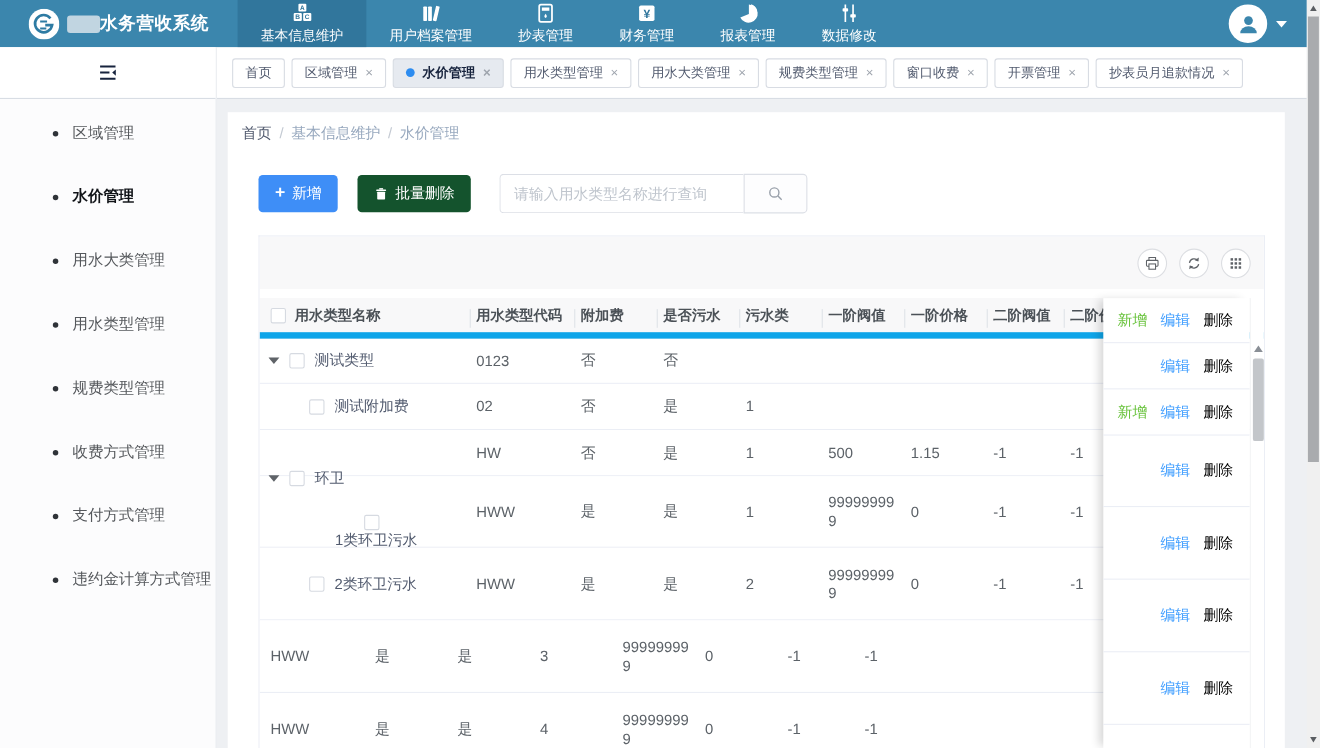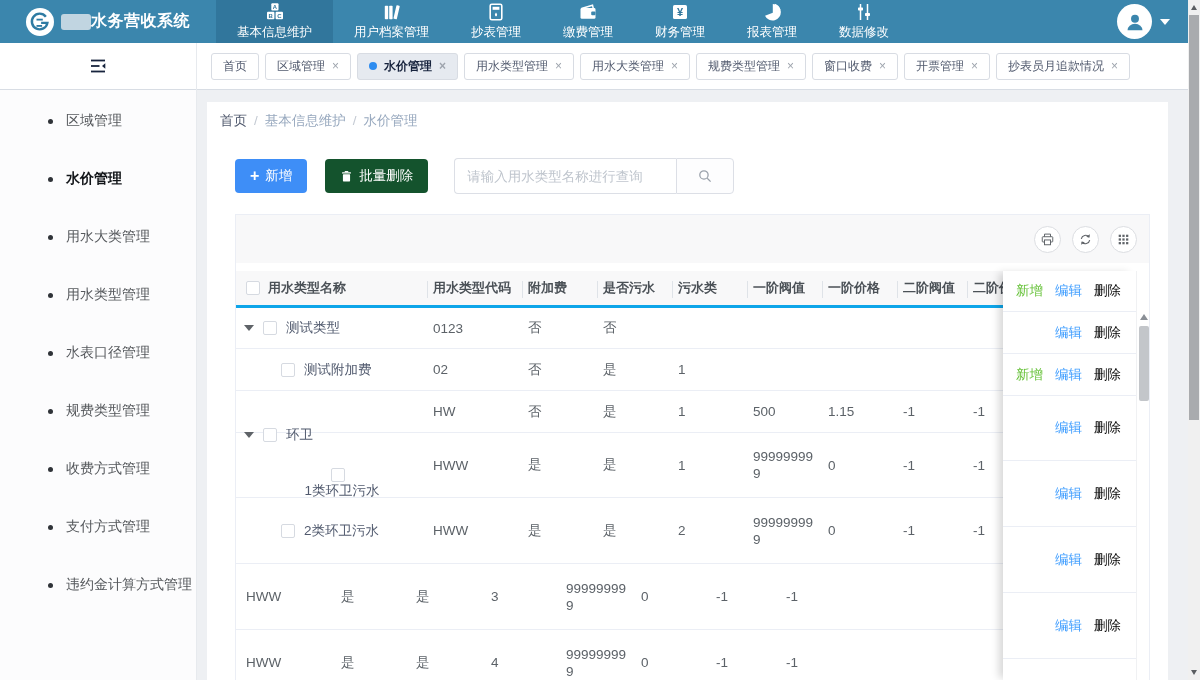--- a/index.html
+++ b/index.html
@@ -56,21 +56,21 @@
   .search-input::placeholder { color:#bfc5cd; }
   .search-btn { width:58px; height:36px; border:1px solid #dcdfe6; border-radius:0 4px 4px 0; background:#fdfdfe; display:flex; align-items:center; justify-content:center; cursor:pointer; }
   .search-btn svg { width:16px; height:16px; }
 
   
   .card { position:absolute; left:28px; top:112px; width:915px; height:466px; border:1px solid #ebeef5; border-bottom:none; overflow:hidden; background:#fff; }
   .card-strip { height:48px; background:#f8f8f9; display:flex; align-items:center; justify-content:flex-end; gap:11px; padding-right:12px; }
   .circ-btn { width:27px; height:27px; border-radius:50%; border:1px solid #dcdee2; background:#fff; display:flex; align-items:center; justify-content:center; cursor:pointer; }
   .circ-btn svg { width:15px; height:15px; }
   .card-gap { height:8px; background:#fff; }
-  .thead { height:37px; background:#f8f8f9; display:flex; align-items:center; padding-left:8px; font-size:13px; font-weight:bold; color:#4b5157; border-bottom:3px solid #0ea5e9; }
+  .thead { height:37px; background:#f8f8f9; display:flex; align-items:center; padding-left:8px; font-size:13px; font-weight:bold; color:#4b5157; border-bottom:6px solid #0ea5e9; }
   .th { display:flex; align-items:center; padding-left:2px; position:relative; height:100%; }
   .th:not(:first-child):before { content:""; position:absolute; left:-4px; top:10px; height:17px; width:1px; background:#dfe3e8; }
   .trow { display:flex; align-items:center; padding-left:8px; border-bottom:1px solid #ebeef5; font-size:13.5px; color:#5c6268; background:#fff; }
   .cell { padding-left:2px; overflow:hidden; }
   .cell-sel { display:flex; align-items:center; padding-left:0; }
   .cb { width:14px; height:14px; border:1px solid #d6dae1; border-radius:2px; background:#fff; flex:0 0 14px; cursor:pointer; }
   .tree-arrow { width:0; height:0; border-left:5px solid transparent; border-right:5px solid transparent; border-top:6px solid #5f6368; margin-right:9px; cursor:pointer; }
   .tree-spacer { width:37px; flex:0 0 37px; }
   .row-label { margin-left:9px; color:#515a6e; white-space:nowrap; }
   .wrapnum { display:inline-block; width:66px; word-break:break-all; line-height:17px; }
@@ -142,30 +142,20 @@
               <rect x="4.2" y="2.2" width="11.6" height="15.6" rx="1.6" fill="none" stroke="#fff" stroke-width="1.6"></rect>
               <rect x="6.6" y="4.8" width="6.8" height="3" fill="#fff"></rect>
               <path d="M10 10.6 c1.5 1.9 1.5 3 0 3.8 c-1.5 -0.8 -1.5 -1.9 0 -3.8 Z" fill="#fff"></path>
             </svg>
           </span>
           <span class="mlabel">抄表管理</span>
         </div>
         <div class="menu-item">
           <span class="micon">
             <svg viewBox="0 0 20 20">
-              <path d="M3.5 6.5 L14.5 3.2 L15.2 6.2" fill="none" stroke="#fff" stroke-width="1.5"></path>
-              <rect x="2.5" y="6" width="15" height="10.8" rx="1.4" fill="#fff"></rect>
-              <rect x="13.2" y="9.4" width="4.3" height="3.8" rx="1" fill="#3b86ad"></rect>
-            </svg>
-          </span>
-          <span class="mlabel">缴费管理</span>
-        </div>
-        <div class="menu-item">
-          <span class="micon">
-            <svg viewBox="0 0 20 20">
               <rect x="3" y="3" width="14" height="14" rx="1.6" fill="#fff"></rect>
               <text x="10" y="14.2" font-size="11" font-weight="bold" text-anchor="middle" fill="#31769c">¥</text>
             </svg>
           </span>
           <span class="mlabel">财务管理</span>
         </div>
         <div class="menu-item">
           <span class="micon">
             <svg viewBox="0 0 20 20" fill="#fff">
               <path d="M10.8 10.8 V2 A8.3 8.3 0 1 1 3 13.8 Z"></path>
@@ -258,24 +248,20 @@
           <span class="bullet"></span>
           <span>水价管理</span>
         </li>
         <li class="side-item">
           <span class="bullet"></span>
           <span>用水大类管理</span>
         </li>
         <li class="side-item">
           <span class="bullet"></span>
           <span>用水类型管理</span>
-        </li>
-        <li class="side-item">
-          <span class="bullet"></span>
-          <span>水表口径管理</span>
         </li>
         <li class="side-item">
           <span class="bullet"></span>
           <span>规费类型管理</span>
         </li>
         <li class="side-item">
           <span class="bullet"></span>
           <span>收费方式管理</span>
         </li>
         <li class="side-item">

